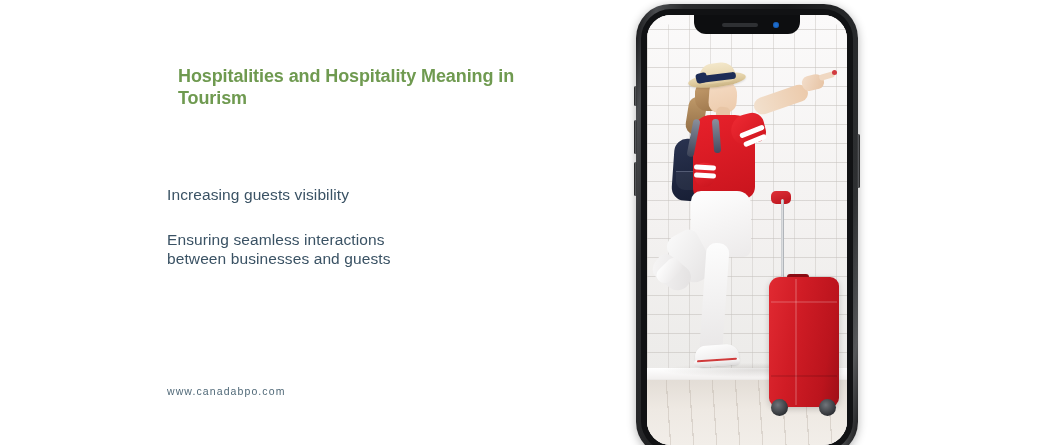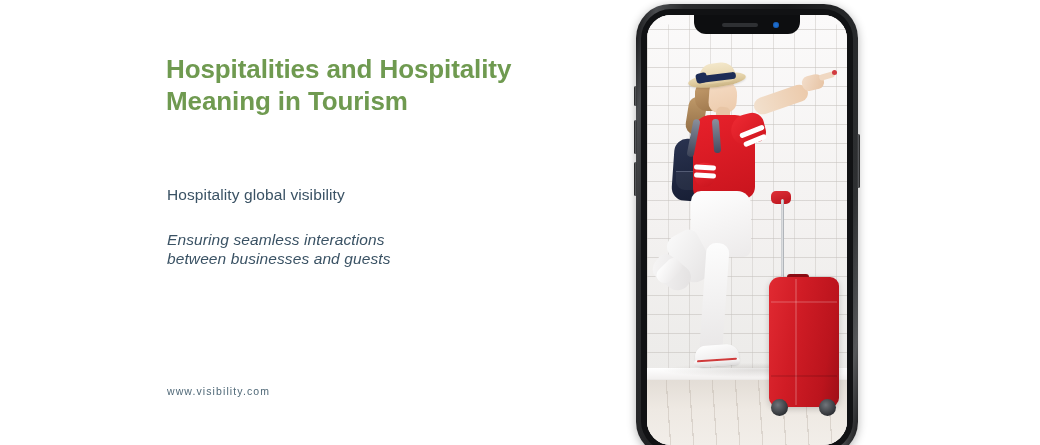--- a/index.html
+++ b/index.html
@@ -30,23 +30,23 @@
     top: 0;
     width: 420px;
     height: 445px;
   }
 
   .slide-title {
     position: absolute;
     top: 54px;
     left: 0;
     width: 400px;
-    margin: 0;
+    margin: 12px;
     font-family: "Liberation Sans", sans-serif;
-    font-size: 26px;
+    font-size: 18px;
     font-weight: bold;
     line-height: 1.22;
     letter-spacing: -0.1px;
     color: #6f9a50;
   }
 
   .bullet-list {
     position: absolute;
     top: 186px;
     left: 0;
@@ -59,21 +59,21 @@
     font-family: "Liberation Sans", sans-serif;
     font-size: 15.5px;
     font-weight: normal;
     line-height: 1.22;
     color: #3a5264;
     letter-spacing: 0.1px;
     white-space: pre-line;
   }
   .bullet-item.b0 { margin: 0 0 0 1px; }
   .bullet-item.b1 { margin: 26px 0 0 0px; }
-  .bullet-item.b2 { margin: 26px 0 8px 1px; font-style: italic; }
+  .bullet-item.b2 { margin: 26px 0 8px 1px; }
 
   .site-url {
     position: absolute;
     top: 385px;
     left: 1px;
     font-family: "Liberation Sans", sans-serif;
     font-size: 10.5px;
     font-weight: normal;
     letter-spacing: 1.1px;
     color: #4f6877;
@@ -435,26 +435,26 @@
 </head>
 <body>
 
 <div class="slide">
 
   <div class="text-col">
 
     <h1 class="slide-title">Hospitalities and Hospitality Meaning in Tourism</h1>
 
     <ul class="bullet-list">
-      <li class="bullet-item b0">Hospitality global visibility</li>
+      <li class="bullet-item b0">Increasing guests visibility</li>
       <li class="bullet-item b2">Ensuring seamless interactions
 between businesses and guests</li>
     </ul>
 
-    <div class="site-url">www.visibility.com</div>
+    <div class="site-url">www.canadabpo.com</div>
   </div>
 
   <div class="phone">
     <div class="phone-inner-ring"></div>
 
     <div class="btn-side btn-silent"></div>
     <div class="btn-side btn-volup"></div>
     <div class="btn-side btn-voldn"></div>
     <div class="btn-side btn-power"></div>
 

